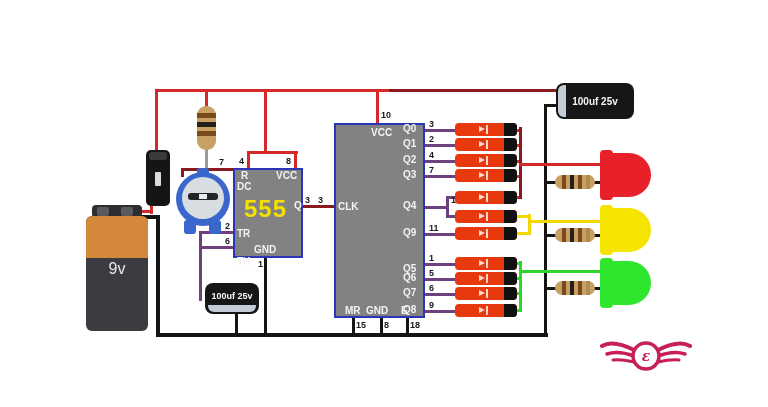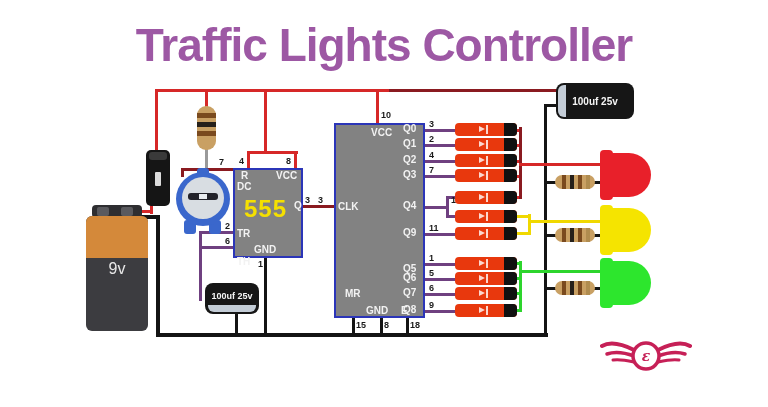--- a/index.html
+++ b/index.html
@@ -68,21 +68,20 @@
   .pot-slot{position:absolute;left:188px;top:193px;width:30px;height:7px;background:#23232a;border-radius:3px;}
   .pot-notch{position:absolute;left:199px;top:194px;width:8px;height:5px;background:#e9edf0;}
   .pot-tab{position:absolute;background:#3a67cc;border-radius:3px;}
   .logo{position:absolute;left:600px;top:333px;}
 </style>
 </head>
 <body>
 
 <div class="stage">
 
-  <h1 class="title">Traffic Lights Controller</h1>
 
   <div class="w red" style="left:155px;top:89px;width:236px;height:3px"></div>
   <div class="w maroon" style="left:389px;top:89px;width:170px;height:3px"></div>
   <div class="w red" style="left:155px;top:89px;width:3px;height:63px"></div>
   <div class="w red" style="left:205px;top:92px;width:3px;height:16px"></div>
   <div class="w red" style="left:264px;top:92px;width:3px;height:60px"></div>
   <div class="w red" style="left:247px;top:151px;width:51px;height:3px"></div>
   <div class="w red" style="left:247px;top:151px;width:3px;height:18px"></div>
   <div class="w red" style="left:294px;top:151px;width:3px;height:18px"></div>
   <div class="w red" style="left:376px;top:92px;width:3px;height:32px"></div>
@@ -211,21 +210,21 @@
   <div class="pin" style="left:429px;top:223px">11</div>
   <div class="icl" style="left:403px;top:263px">Q5</div>
   <div class="pin" style="left:429px;top:253px">1</div>
   <div class="icl" style="left:403px;top:272px">Q6</div>
   <div class="pin" style="left:429px;top:268px">5</div>
   <div class="icl" style="left:403px;top:287px">Q7</div>
   <div class="pin" style="left:429px;top:283px">6</div>
   <div class="icl" style="left:403px;top:304px">Q8</div>
   <div class="pin" style="left:429px;top:300px">9</div>
 
-  <div class="icl" style="left:345px;top:288px">MR</div>
+  <div class="icl" style="left:345px;top:305px">MR</div>
   <div class="icl" style="left:366px;top:305px">GND</div>
   <div class="icl" style="left:401px;top:305px">E</div>
   <div class="pin" style="left:356px;top:320px">15</div>
   <div class="pin" style="left:384px;top:320px">8</div>
   <div class="pin" style="left:410px;top:320px">18</div>
 
   <div class="diode" style="left:455px;top:123px">
       <span class="tri"></span>
       <span class="bar"></span>
       <span class="band"></span>

